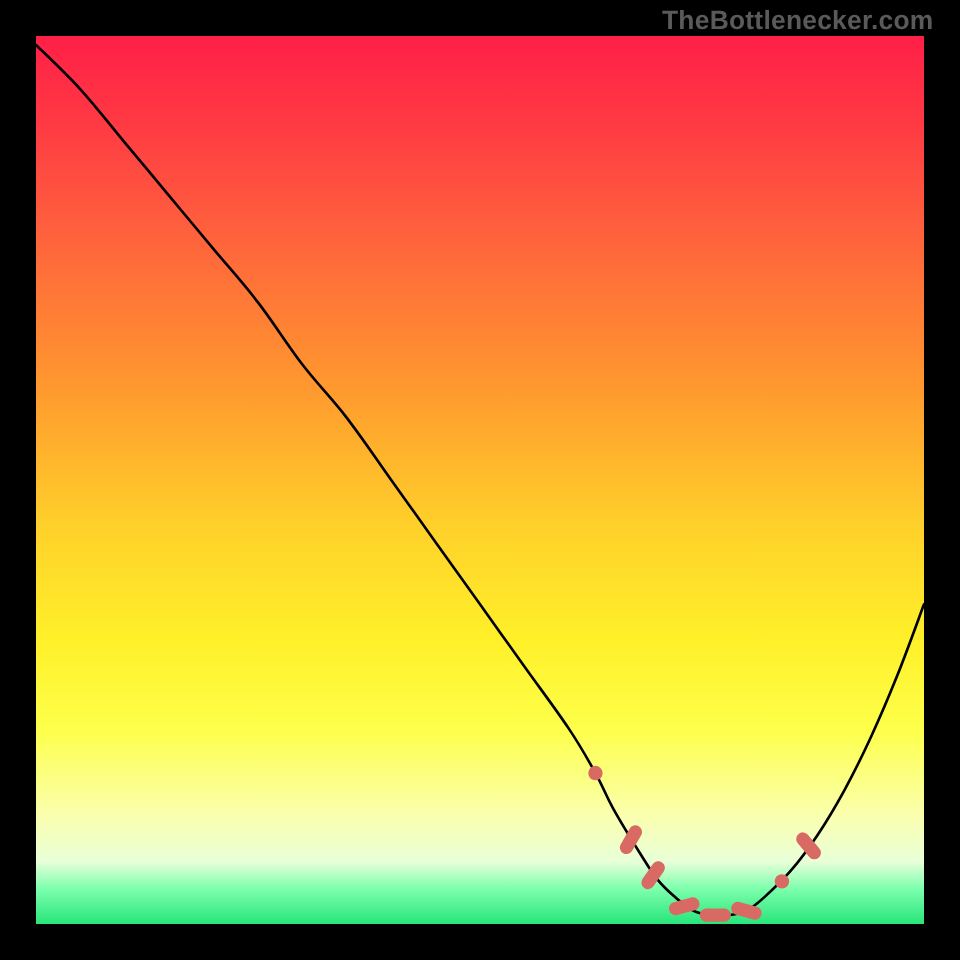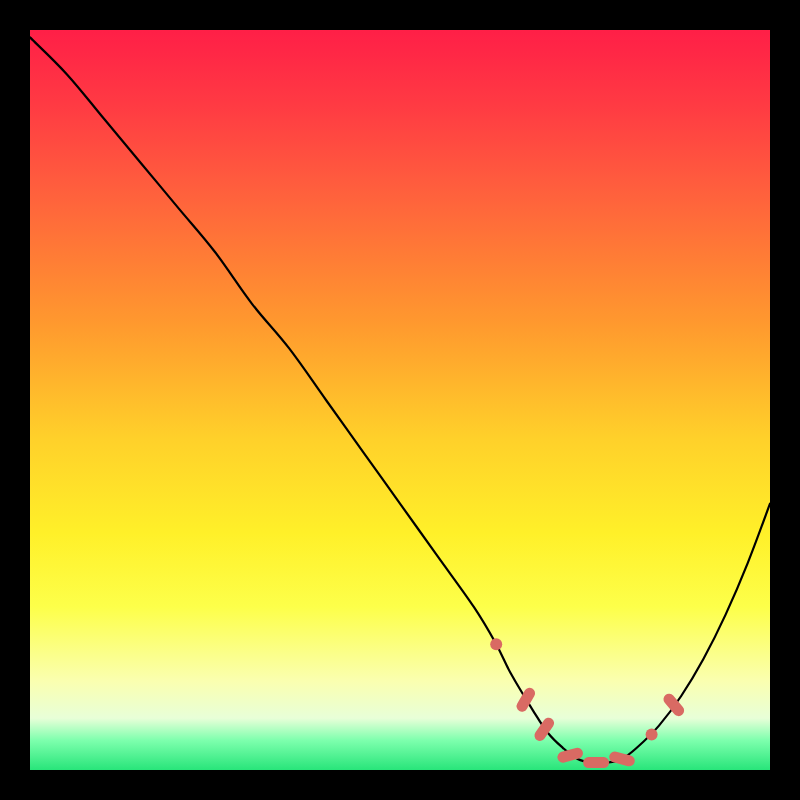--- a/index.html
+++ b/index.html
@@ -20,20 +20,21 @@
       #e8ffd8 93%,
       #7dffad 96%,
       #28e57a 100%);
   }
   svg.curve { position: absolute; inset: 0; }
 </style>
 </head>
 <body>
 <div class="frame">
 
+  <div class="attribution">TheBottlenecker.com</div>
 
   <div class="plot">
     <div class="gradient"></div>
     <svg class="curve" viewBox="0 0 740 740" preserveAspectRatio="none">
       <path id="bottleneck-curve" fill="none" stroke="#000000" stroke-width="2.2" stroke-linecap="round" d="M 0.00 7.40 C 6.66 14.06, 23.68 29.75, 37.00 44.40 C 50.32 59.05, 60.68 72.82, 74.00 88.80 C 87.32 104.78, 97.68 117.22, 111.00 133.20 C 124.32 149.18, 134.68 161.62, 148.00 177.60 C 161.32 193.58, 171.68 204.68, 185.00 222.00 C 198.32 239.32, 208.68 256.48, 222.00 273.80 C 235.32 291.12, 245.68 300.88, 259.00 318.20 C 272.32 335.52, 282.68 351.35, 296.00 370.00 C 309.32 388.65, 319.68 403.15, 333.00 421.80 C 346.32 440.45, 356.68 454.95, 370.00 473.60 C 383.32 492.25, 393.68 506.75, 407.00 525.40 C 420.32 544.05, 433.34 561.22, 444.00 577.20 C 454.66 593.18, 459.54 602.21, 466.20 614.20 C 472.86 626.19, 474.34 631.81, 481.00 643.80 C 487.66 655.79, 496.54 670.14, 503.20 680.80 C 509.86 691.46, 512.67 696.34, 518.00 703.00 C 523.33 709.66, 527.47 713.14, 532.80 717.80 C 538.13 722.46, 542.27 726.24, 547.60 728.90 C 552.93 731.56, 557.07 731.93, 562.40 732.60 C 567.73 733.27, 571.87 733.27, 577.20 732.60 C 582.53 731.93, 586.67 731.56, 592.00 728.90 C 597.33 726.24, 600.14 723.79, 606.80 717.80 C 613.46 711.81, 621.01 704.92, 629.00 695.60 C 636.99 686.28, 643.21 677.99, 651.20 666.00 C 659.19 654.01, 665.41 643.65, 673.40 629.00 C 681.39 614.35, 687.61 601.92, 695.60 584.60 C 703.59 567.28, 709.81 552.78, 717.80 532.80 C 725.79 512.82, 736.00 484.26, 740.00 473.60"></path>
       <g id="markers">
           <circle cx="466.20" cy="614.20" r="6" fill="#d96a63"></circle>
           <rect x="-13.00" y="-5.50" width="26" height="11" rx="5.5" ry="5.5" fill="#d96a63" transform="translate(495.80 669.70) rotate(-60)"></rect>
           <rect x="-13.00" y="-5.50" width="26" height="11" rx="5.5" ry="5.5" fill="#d96a63" transform="translate(514.30 699.30) rotate(-55)"></rect>
           <rect x="-13.00" y="-5.50" width="26" height="11" rx="5.5" ry="5.5" fill="#d96a63" transform="translate(540.20 725.20) rotate(-15)"></rect>

